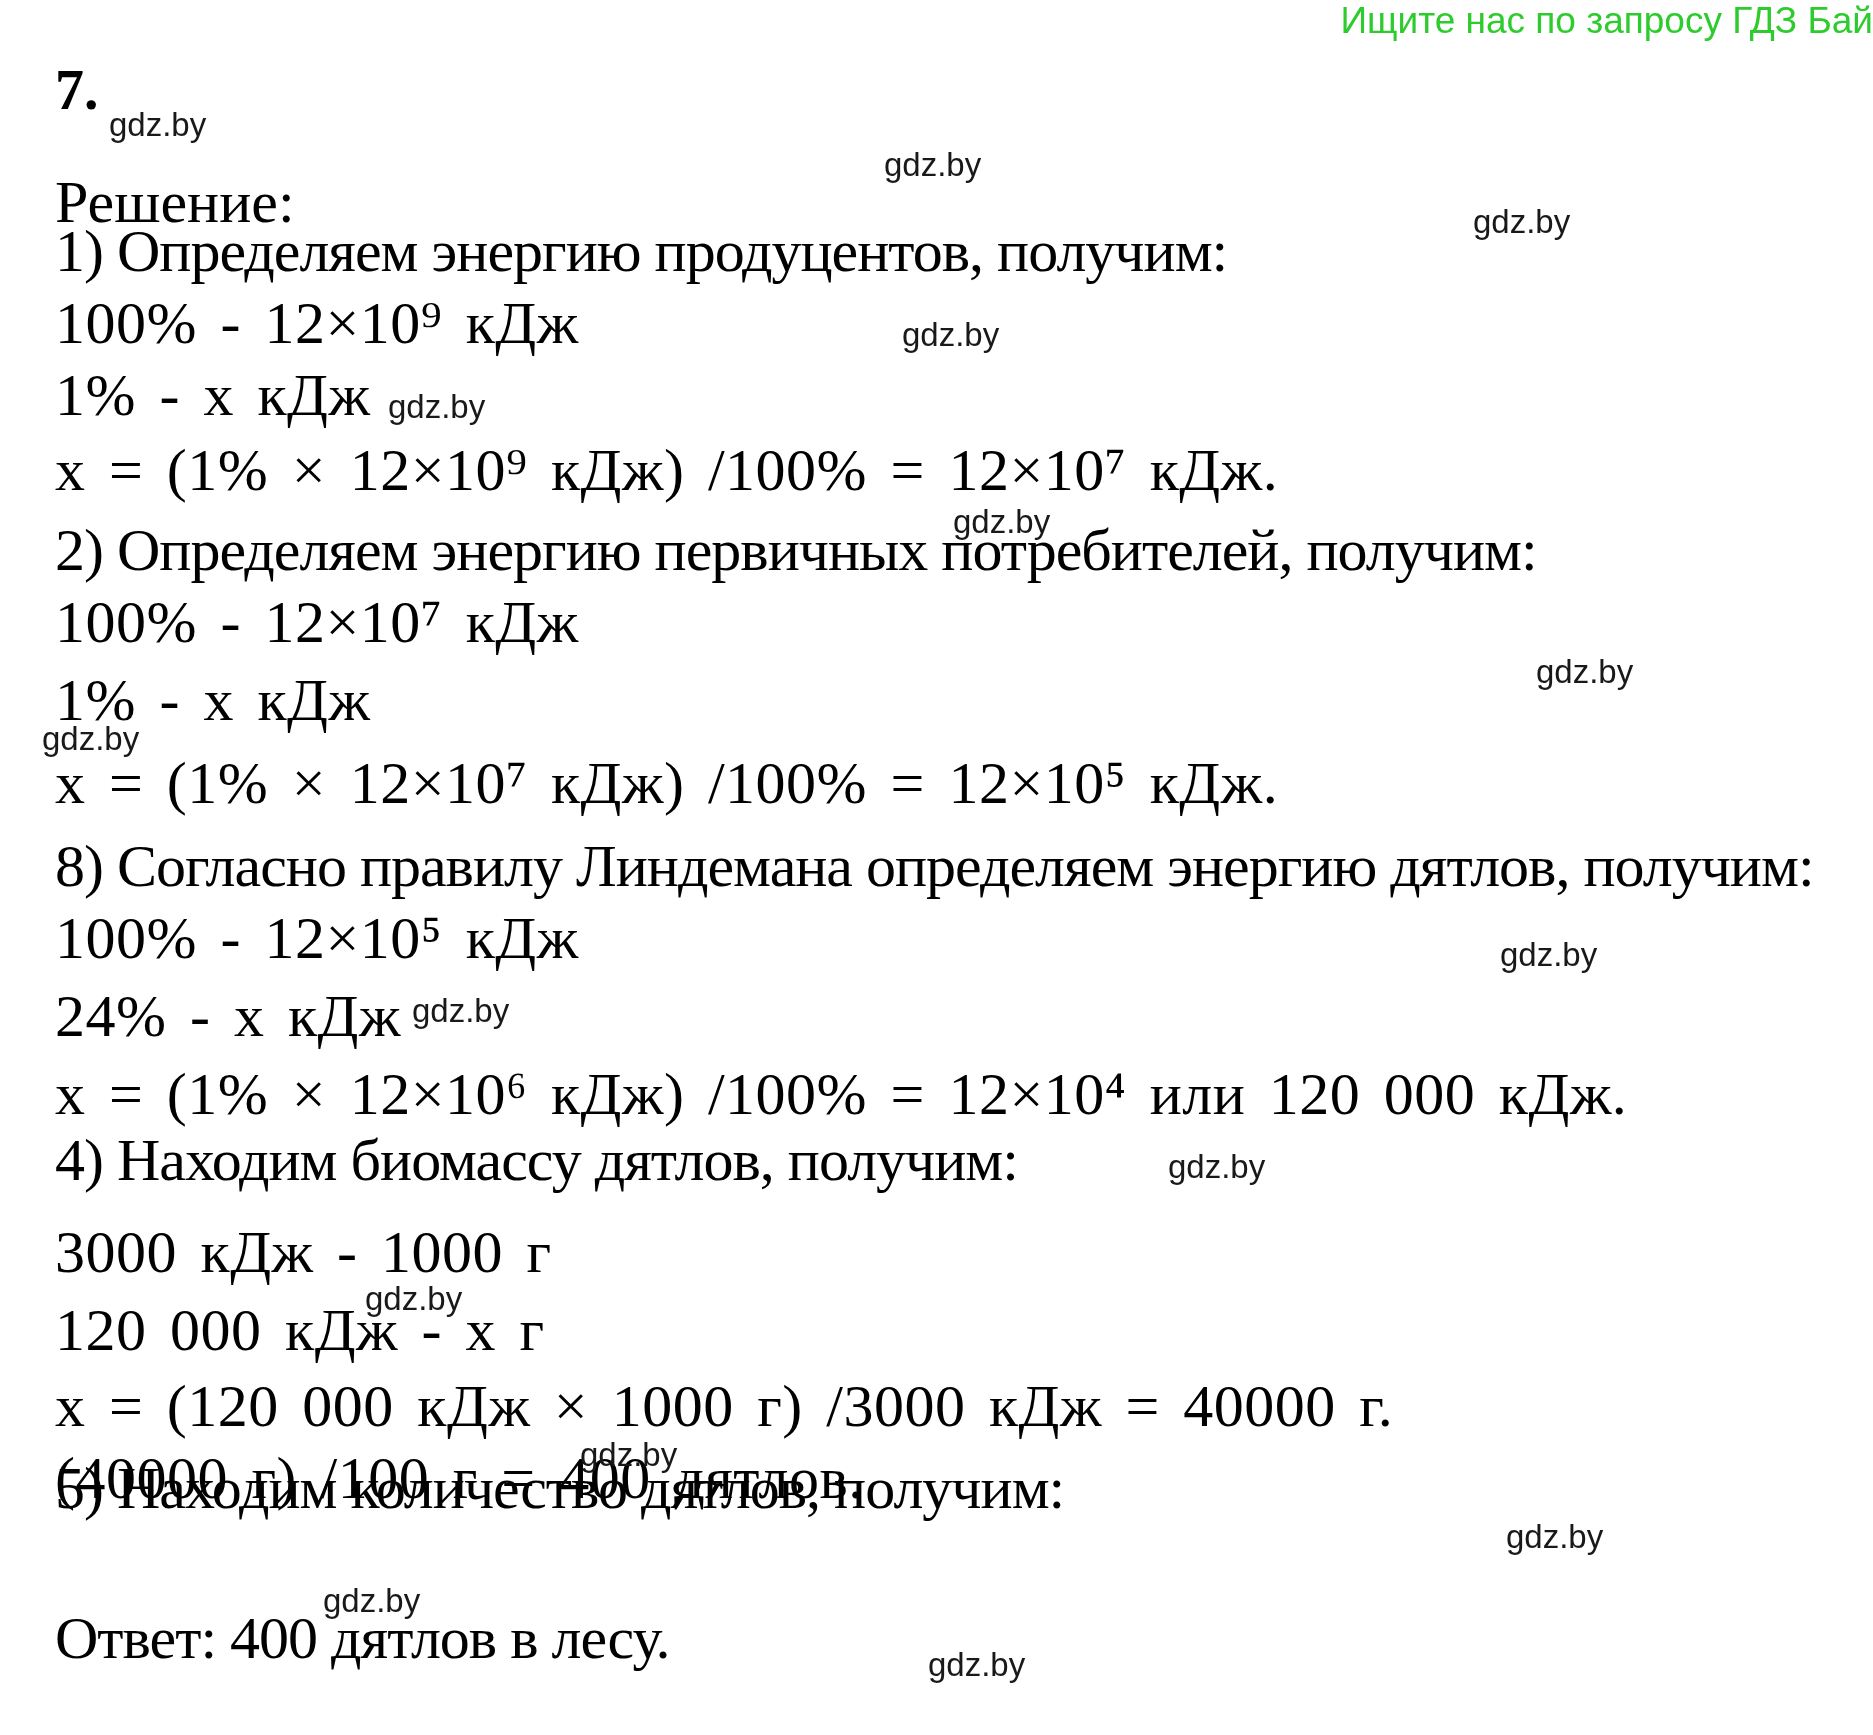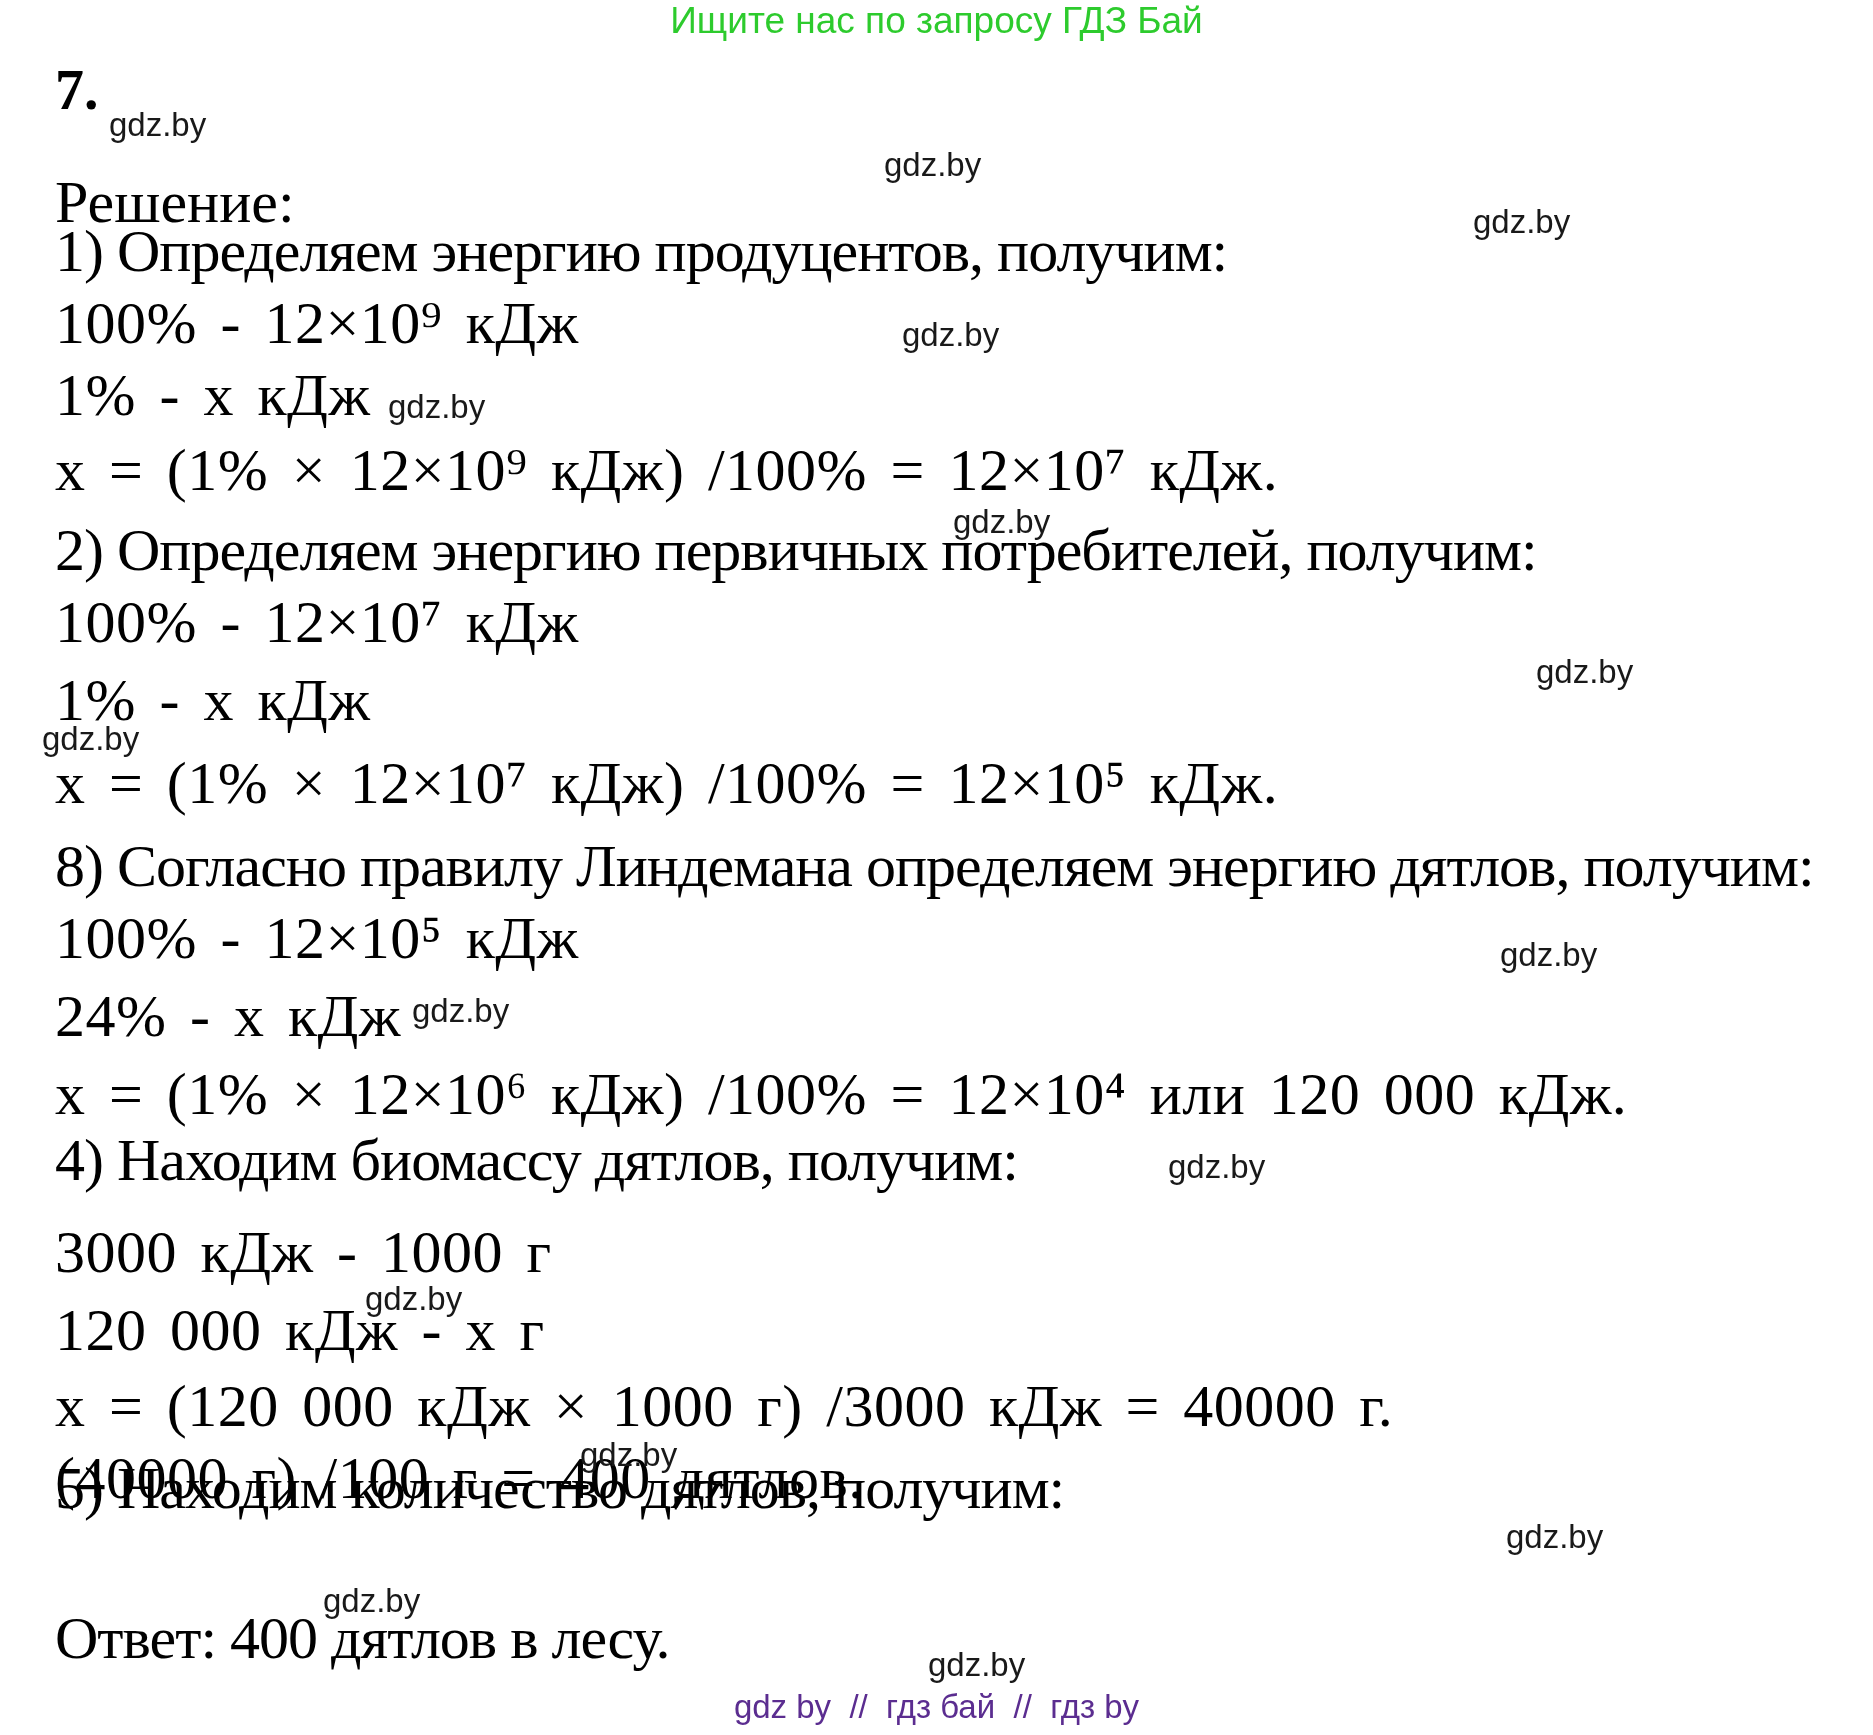--- a/index.html
+++ b/index.html
@@ -7,21 +7,21 @@
     position:relative;
     width:1873px;
     height:1735px;
     background:#ffffff;
     overflow:hidden;
     font-family:"Liberation Serif","DejaVu Serif",serif;
   }
   .banner{
     position:absolute;
     top:0; left:0; right:0;
-    text-align:center;
+    text-align:right;
     font-family:"Liberation Sans","DejaVu Sans",sans-serif;
     font-size:37px;
     color:#2dcb2d;
     white-space:pre;
   }
   .qnum{
     position:absolute;
     left:55px; top:56px;
     font-size:58px;
     font-weight:bold;
@@ -111,14 +111,13 @@
   <span class="wm wm-8" style="color: rgb(25, 25, 25);">gdz.by</span>
   <span class="wm wm-9" style="color: rgb(25, 25, 25);">gdz.by</span>
   <span class="wm wm-10" style="color: rgb(25, 25, 25);">gdz.by</span>
   <span class="wm wm-11" style="color: rgb(25, 25, 25);">gdz.by</span>
   <span class="wm wm-12" style="color: rgb(25, 25, 25);">gdz.by</span>
   <span class="wm wm-13" style="color: rgb(25, 25, 25);">gdz.by</span>
   <span class="wm wm-14" style="color: rgb(25, 25, 25);">gdz.by</span>
   <span class="wm wm-15" style="color: rgb(25, 25, 25);">gdz.by</span>
   <span class="wm wm-16" style="color: rgb(25, 25, 25);">gdz.by</span>
 
-  <div class="footer" style="color: rgb(91, 45, 144);">gdz by  //  гдз бай  //  гдз by</div>
 </div>
 
 </body></html>

